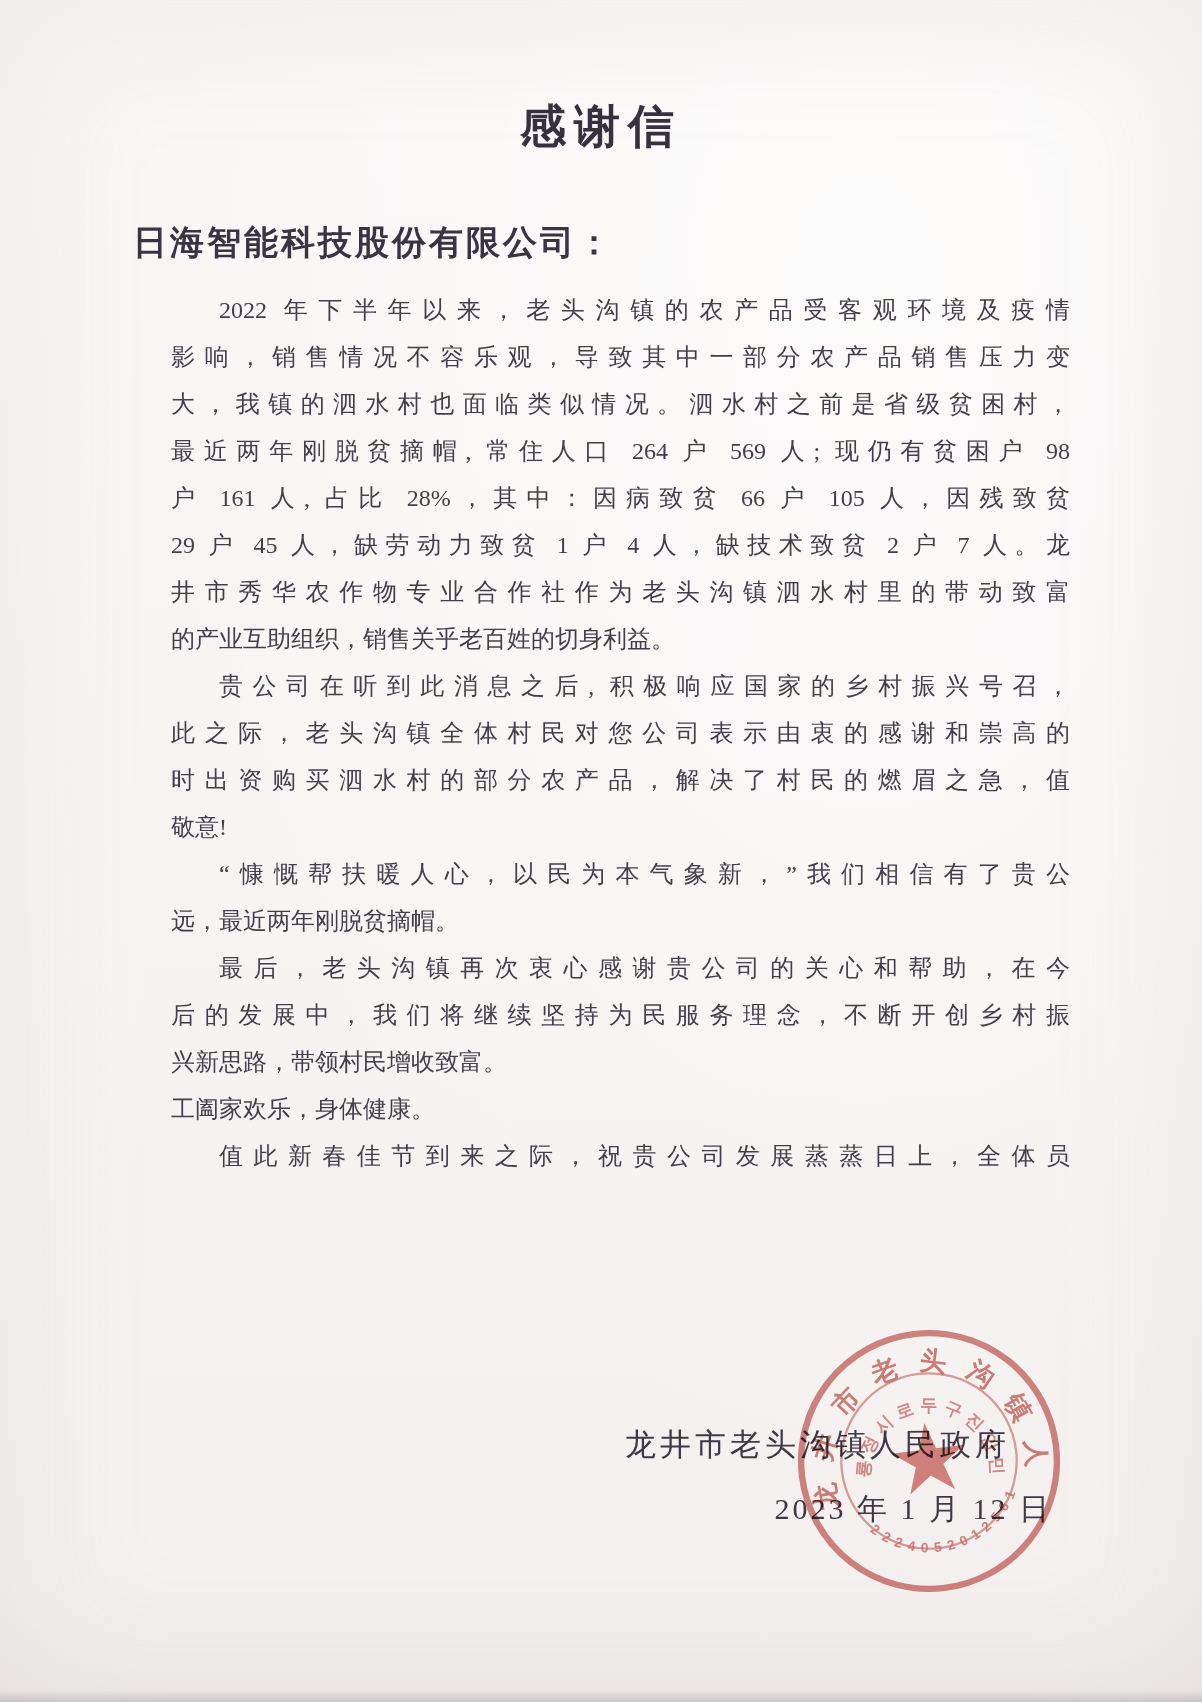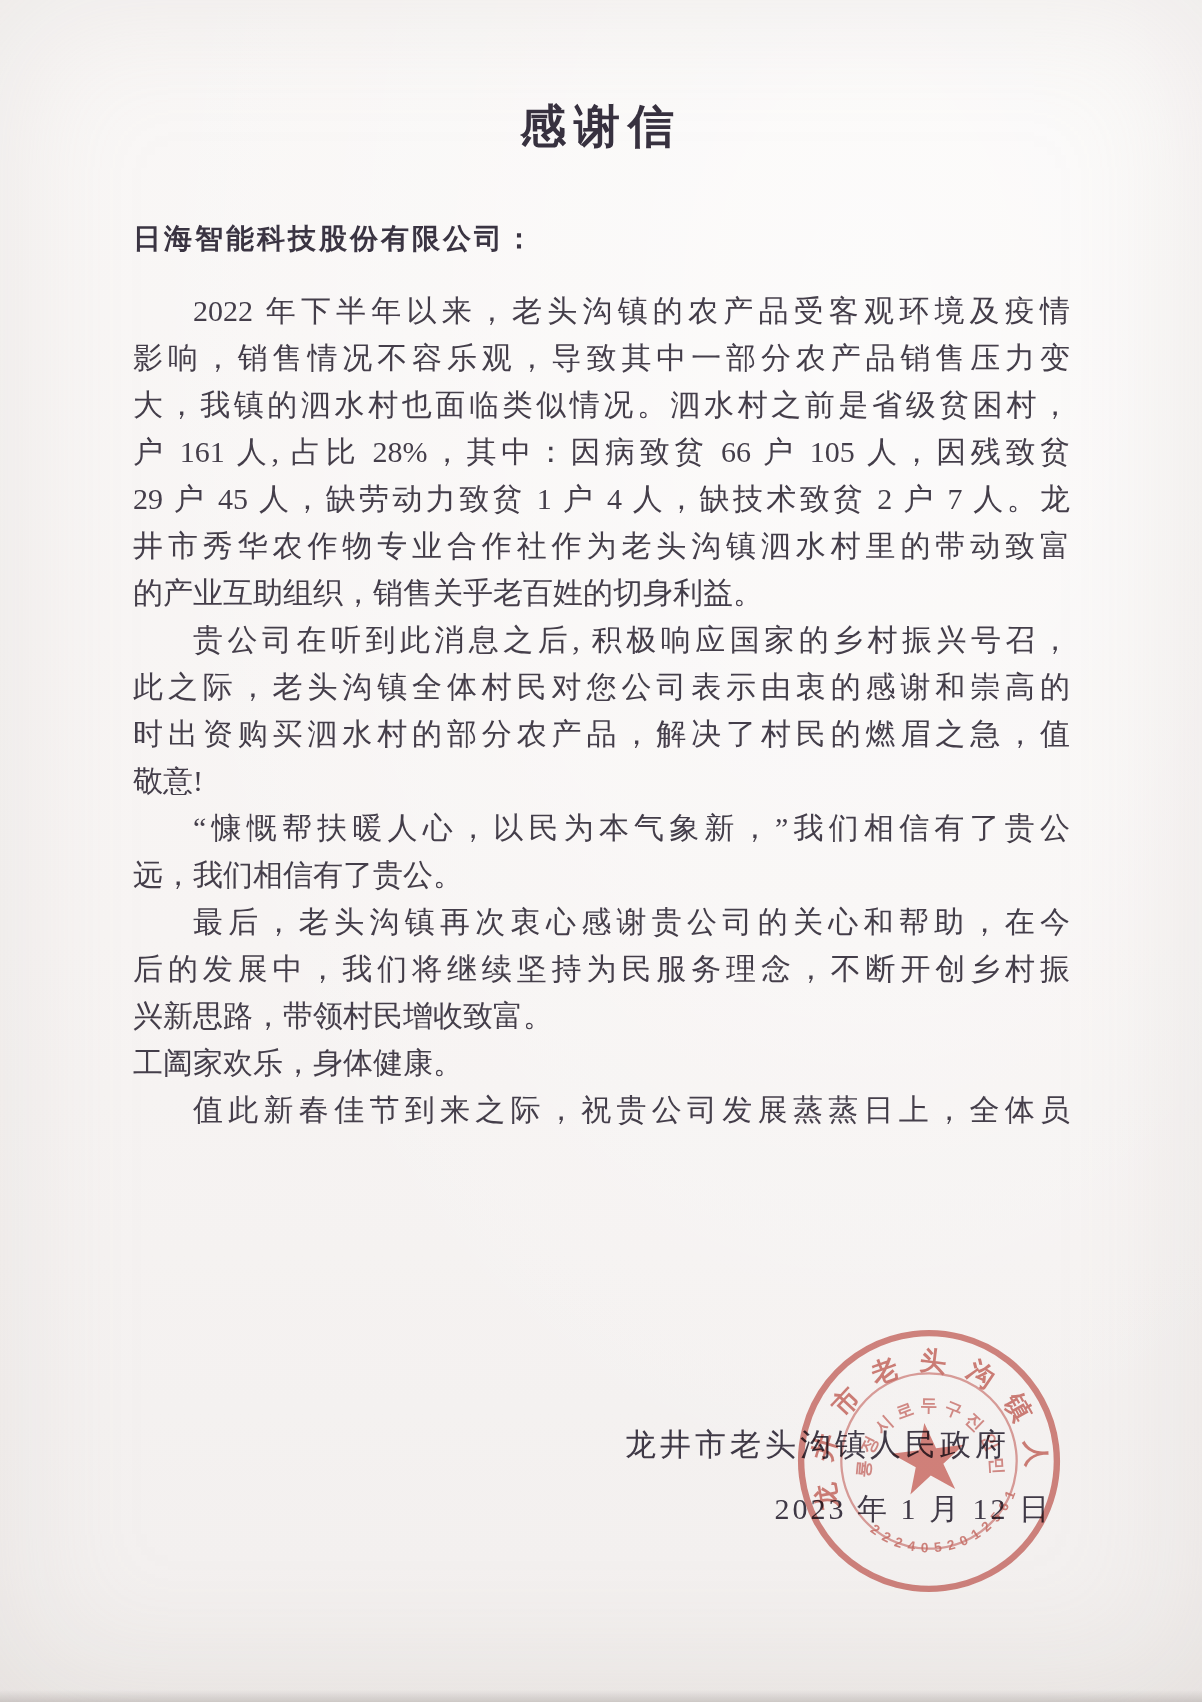--- a/index.html
+++ b/index.html
@@ -18,30 +18,30 @@
     content:""; position:absolute; left:0; bottom:0; width:100%; height:12px;
     background:linear-gradient(180deg, rgba(0,0,0,0), rgba(140,130,128,0.30));
   }
   .title {
     position:absolute; top:96px; left:0; width:100%;
     text-align:center; font-size:46px; font-weight:700;
     letter-spacing:8px; color:#37313f;
   }
   .recipient {
     position:absolute; top:220px; left:133px;
-    font-size:28px; font-weight:700; color:#3a3442; letter-spacing:3px;
+    font-size:34px; font-weight:700; color:#3a3442; letter-spacing:3px;
   }
   .body-text {
     position:absolute; top:287px; left:133px; width:937px;
     color:#443e4a;
   }
   .line {
-    height:47px; line-height:47px; font-size:30px;
+    height:47px; line-height:47px; font-size:24px;
     text-align:justify; text-align-last:justify;
-    white-space:nowrap; overflow:visible;
+    white-space:nowrap; overflow:visible;margin-left:38px;
   }
   .line.para-end { text-align-last:left; }
   .line.indent  { text-indent:2em; }
   .signature {
     position:absolute; top:1424px; right:192px;
     font-size:31px; color:#3f3946; letter-spacing:4px;
   }
   .date {
     position:absolute; top:1489px; right:150px;
     font-size:30px; color:#3f3946; letter-spacing:3px;text-align:right;
@@ -59,30 +59,31 @@
 <div class="page">
 
   <div class="title">感谢信</div>
 
   <div class="recipient">日海智能科技股份有限公司：</div>
 
   <div class="body-text">
     <div class="line indent">2022 年下半年以来，老头沟镇的农产品受客观环境及疫情</div>
     <div class="line">影响，销售情况不容乐观，导致其中一部分农产品销售压力变</div>
     <div class="line">大，我镇的泗水村也面临类似情况。泗水村之前是省级贫困村，</div>
+    <div class="line">最近两年刚脱贫摘帽, 常住人口 264 户 569 人; 现仍有贫困户 98</div>
     <div class="line">户 161 人, 占比 28%，其中：因病致贫 66 户 105 人，因残致贫</div>
     <div class="line">29 户 45 人，缺劳动力致贫 1 户 4 人，缺技术致贫 2 户 7 人。龙</div>
     <div class="line">井市秀华农作物专业合作社作为老头沟镇泗水村里的带动致富</div>
     <div class="line para-end">的产业互助组织，销售关乎老百姓的切身利益。</div>
     <div class="line indent">贵公司在听到此消息之后, 积极响应国家的乡村振兴号召，</div>
     <div class="line">此之际，老头沟镇全体村民对您公司表示由衷的感谢和崇高的</div>
     <div class="line">时出资购买泗水村的部分农产品，解决了村民的燃眉之急，值</div>
     <div class="line para-end">敬意!</div>
     <div class="line indent">“慷慨帮扶暖人心，以民为本气象新，”我们相信有了贵公</div>
-    <div class="line para-end">远，我们相信有了贵公。</div>
+    <div class="line para-end">远，最近两年刚脱贫摘帽。</div>
     <div class="line indent">最后，老头沟镇再次衷心感谢贵公司的关心和帮助，在今</div>
     <div class="line">后的发展中，我们将继续坚持为民服务理念，不断开创乡村振</div>
     <div class="line para-end">兴新思路，带领村民增收致富。</div>
     <div class="line para-end">工阖家欢乐，身体健康。</div>
     <div class="line indent">值此新春佳节到来之际，祝贵公司发展蒸蒸日上，全体员</div>
   </div>
 
   <div class="signature">龙井市老头沟镇人民政府</div>
 
   <div class="date">2023 年 1 月 12 日</div>

